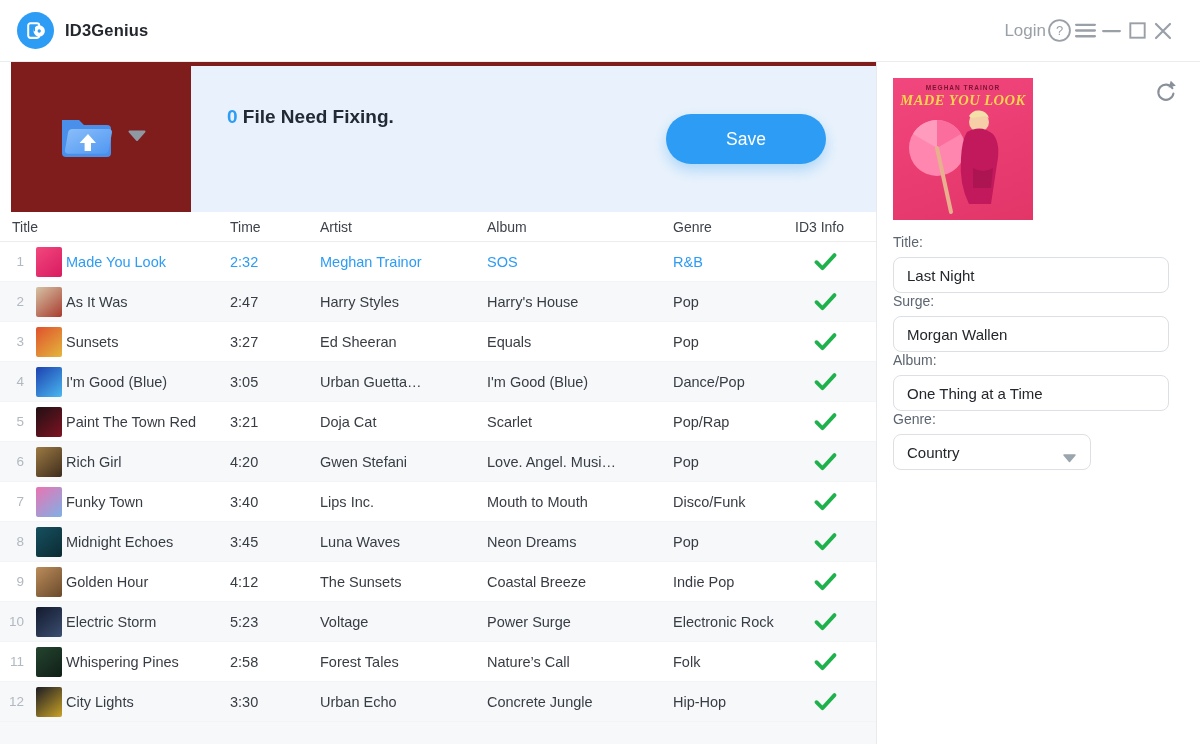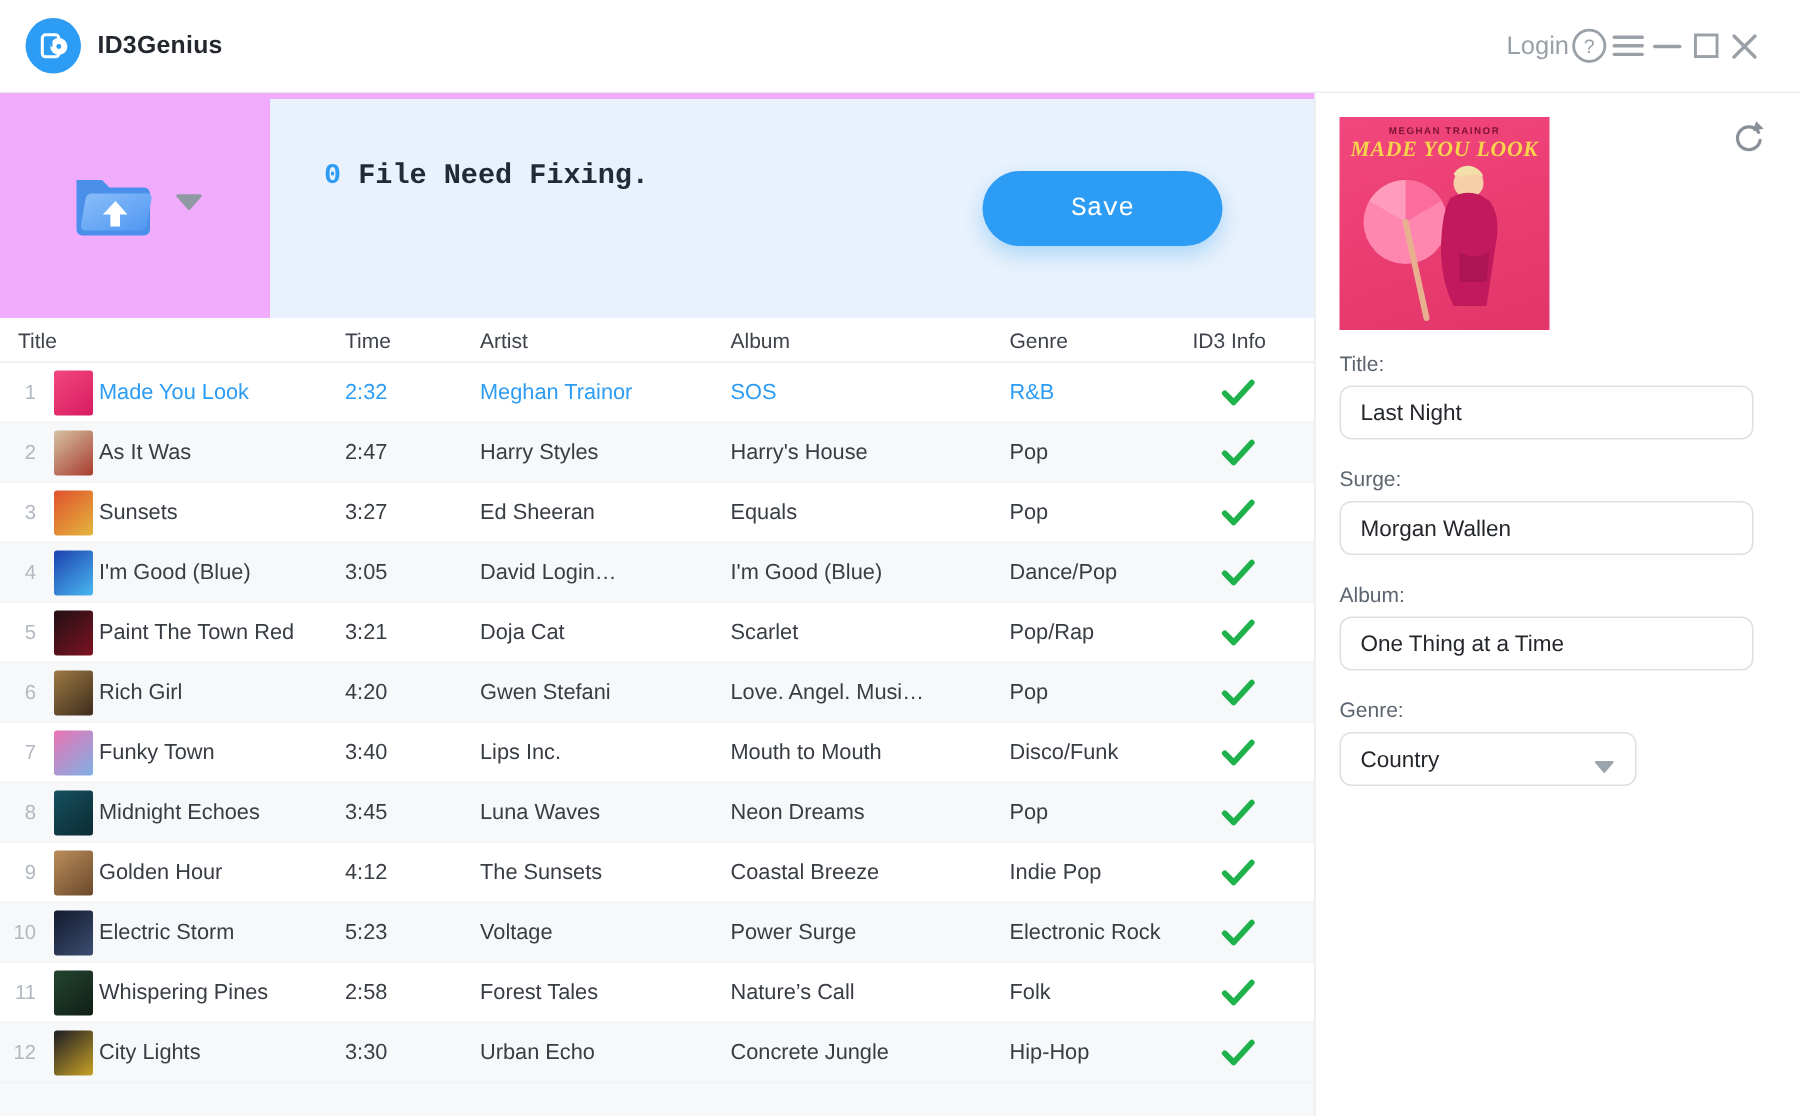--- a/index.html
+++ b/index.html
@@ -11,21 +11,21 @@
   .titlebar { position:absolute; left:0; top:0; width:1200px; height:62px;
     background:#fff; border-bottom:1px solid #ececec; display:flex; align-items:center; }
   .logo { width:37px; height:37px; border-radius:50%; margin-left:17px;
     background:var(--accent,#2d9cf4); display:flex; align-items:center; justify-content:center; }
   .app-name { margin-left:11px; font-size:16.5px; font-weight:bold; color:#23272e; letter-spacing:.2px; }
   .tb-right { margin-left:auto; display:flex; align-items:center; padding-right:24px; }
   .login { font-size:17px; color:#9aa0a8; cursor:pointer; }
   .tb-ico { width:26px; height:26px; display:flex; align-items:center; justify-content:center; cursor:pointer; }
 
   
-  .header-band { position:absolute; left:0; top:62px; width:876px; height:150px; background:#f0abfc;font-family:Liberation Mono, monospace; }
+  .header-band { position:absolute; left:11px; top:62px; width:876px; height:150px; background:#7f1d1d; }
   .folder-zone { position:absolute; left:0; top:0; width:180px; height:150px;
     display:flex; align-items:center; justify-content:center; gap:10px; }
   .blue-panel { position:absolute; left:180px; top:4px; width:696px; height:146px;
     background:var(--panel,#e9f2fc); }
   .fix-line { position:absolute; left:36px; top:40px; font-size:19px; font-weight:600; color:#222a35; }
   .fix-line .cnt { color:var(--accent,#2d9cf4); }
   .stats { position:absolute; left:36px; top:86px; display:flex; gap:30px; }
   .stats span { font-size:17px; color:#6b7380; }
   .save-btn { position:absolute; left:475px; top:48px; width:160px; height:50px; border:none;
     border-radius:25px; background:var(--accent,#2d9cf4); color:#fff; font-size:17.5px;
@@ -57,21 +57,21 @@
   .cover .artist-line { position:absolute; top:6px; width:100%; text-align:center;
     font-size:6.5px; font-weight:bold; letter-spacing:1px; color:#7c1332; }
   .cover .title-line { position:absolute; top:14px; width:100%; text-align:center;
     font-family:"Liberation Serif","DejaVu Serif",serif; font-style:italic; font-weight:bold;
     font-size:14.5px; color:#f7d44c; letter-spacing:.5px; }
   .refresh { position:absolute; right:22px; top:18px; width:24px; height:24px; cursor:pointer; }
   .field-label { font-size:14px; color:#5c6570; margin:0 0 7px 0; }
   .text-input { width:276px; height:36px; border:1px solid #dcdfe3; border-radius:8px;
     background:#fff; padding:0 13px; font-size:15px; color:#23262b; font-family:inherit; }
   .fields { position:absolute; left:16px; top:172px; width:292px; }
-  .fieldblock { margin-bottom:18px; }
+  .fieldblock { }
   .select { position:relative; width:198px; height:36px; border:1px solid #dcdfe3; border-radius:8px;
     display:flex; align-items:center; padding:0 13px; font-size:15px; color:#23262b; cursor:pointer; }
   .select .caret { position:absolute; right:13px; top:14px; }
 </style>
 </head>
 <body>
 
 <div class="app">
 
   <div class="titlebar">
@@ -198,21 +198,21 @@
               <path d="M4 12.6 L9.3 18 L20 6.3" fill="none" stroke="#1fb24c" stroke-width="3.4" stroke-linecap="round" stroke-linejoin="round"></path>
             </svg>
     </span>
   </div>
 
   <div class="row alt">
     <span class="num">4</span>
     <span class="thumb" style="background: linear-gradient(140deg, rgb(29, 65, 176), rgb(73, 184, 240));"></span>
     <span class="cell c-title">I'm Good (Blue)</span>
     <span class="cell c-time">3:05</span>
-    <span class="cell c-artist">David Login…</span>
+    <span class="cell c-artist">Urban Guetta…</span>
     <span class="cell c-album">I'm Good (Blue)</span>
     <span class="cell c-genre">Dance/Pop</span>
     <span class="check">
       <svg width="27" height="27" viewBox="0 0 24 24">
               <path d="M4 12.6 L9.3 18 L20 6.3" fill="none" stroke="#1fb24c" stroke-width="3.4" stroke-linecap="round" stroke-linejoin="round"></path>
             </svg>
     </span>
   </div>
 
   <div class="row">

